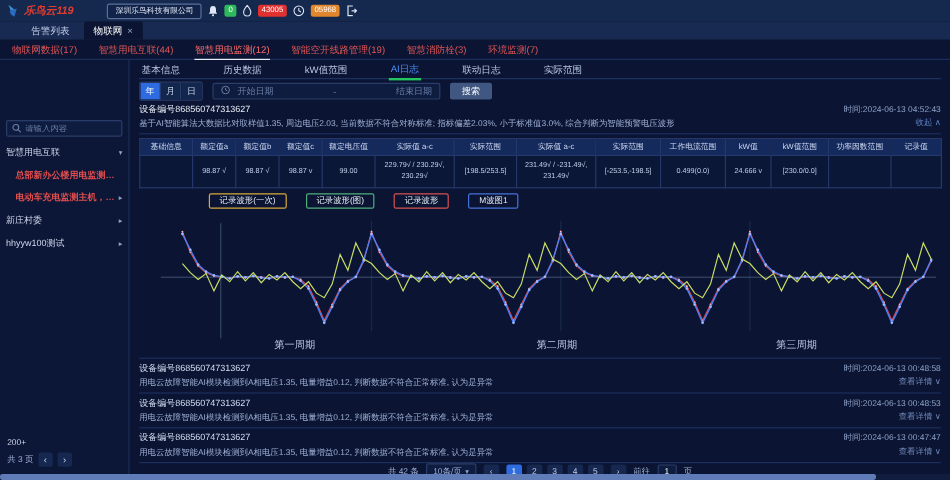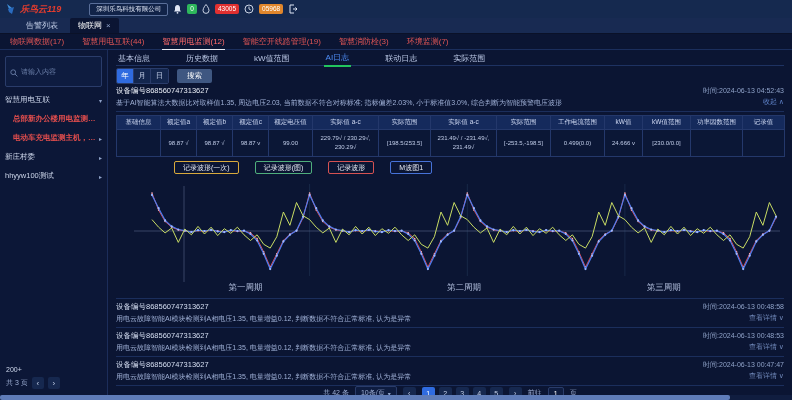--- a/index.html
+++ b/index.html
@@ -28,21 +28,21 @@
   .wtab.active{background:#0b1533;color:#fff;text-align:center;}
   .wtab .x{color:#8fa2c8;margin-left:4px;font-size:8px;}
   
   .subtabs{height:16px;background:#0b1533;display:flex;align-items:center;gap:18px;padding:0 10px;border-bottom:1px solid #1b2e5c;}
   .subtab{font-size:8px;color:#e05555;white-space:nowrap;cursor:pointer;padding:2px 0;}
   .subtab.active{color:#ff6b6b;border-bottom:1.5px solid #e8ecf5;}
   
   .layout{display:flex;height:345px;}
   .sidebar{width:108px;background:#0c1737;border-right:1px solid #1c2d5a;position:relative;padding:6px 5px;}
   .searchbox{display:flex;align-items:center;gap:3px;border:1px solid #2a3c6a;border-radius:2px;
-    background:#0e1c40;height:31px;padding:0 4px;}
+    background:#0e1c40;height:14px;padding:0 4px;margin-top:44px;}
   .searchbox input{flex:1;min-width:0;background:transparent;border:none;outline:none;color:#dfe6f5;font-size:7px;}
   .searchbox input::placeholder{color:#6b7fa8;}
   .tree{margin-top:8px;display:flex;flex-direction:column;gap:9px;}
   .tree-item{display:flex;justify-content:space-between;align-items:center;font-size:7.5px;cursor:pointer;}
   .tree-item .lbl{white-space:nowrap;overflow:hidden;text-overflow:ellipsis;}
   .tree-item.lv1{padding-left:8px;font-weight:bold;}
   .tree-item.red .lbl{color:#e04d4d;}
   .tree-item .caret{color:#8fa2c8;font-size:6px;margin-left:2px;}
   .side-bottom{position:absolute;bottom:6px;left:6px;right:6px;}
   .side-count{font-size:7px;color:#cfd8ec;margin-bottom:4px;}
@@ -218,20 +218,31 @@
         <div class="mtab">联动日志</div>
         <div class="mtab">实际范围</div>
       </div>
 
     <div class="filterbar">
       <div class="seg">
           <div class="pbtn active">年</div>
           <div class="pbtn">月</div>
           <div class="pbtn">日</div>
         </div>
+      <div class="daterange">
+        <span>
+          <svg width="8" height="8" viewBox="0 0 10 10">
+              <circle cx="5" cy="5" r="4" fill="none" stroke="#6b7fa8" stroke-width="1"></circle>
+              <path d="M5 2.6 L5 5 L6.8 6" fill="none" stroke="#6b7fa8" stroke-width="1"></path>
+            </svg>
+        </span>
+        <span>开始日期</span>
+        <span class="mid">-</span>
+        <span>结束日期</span>
+      </div>
       <button class="search-btn">搜索</button>
     </div>
 
     <div class="alert">
       <div class="alert-row">
         <span class="alert-title">设备编号868560747313627</span>
         <span class="alert-time">时间:2024-06-13 04:52:43</span>
       </div>
       <div class="alert-row">
         <span class="alert-desc">基于AI智能算法大数据比对取样值1.35, 周边电压2.03, 当前数据不符合对称标准; 指标偏差2.03%, 小于标准值3.0%, 综合判断为智能预警电压波形</span>

